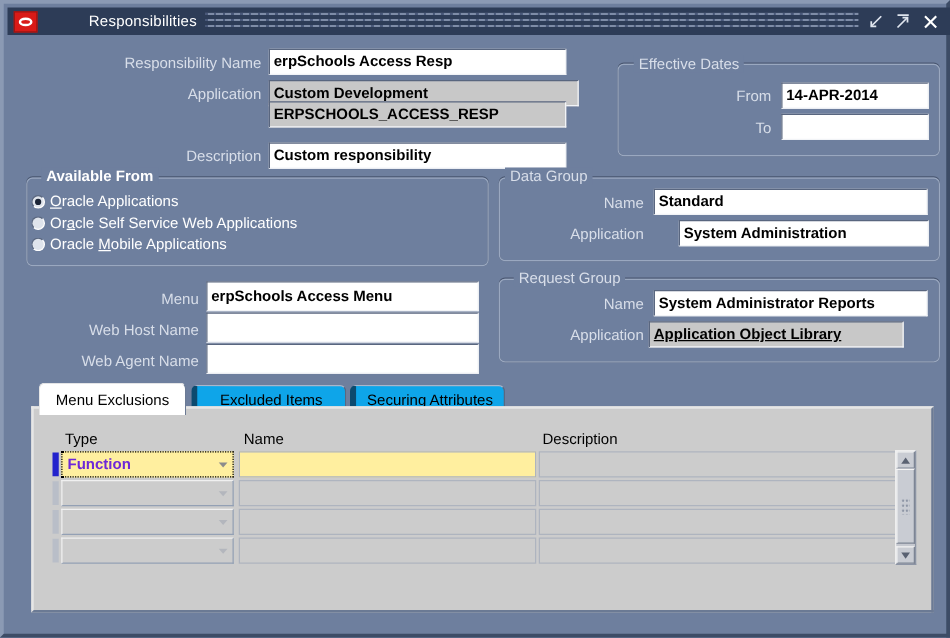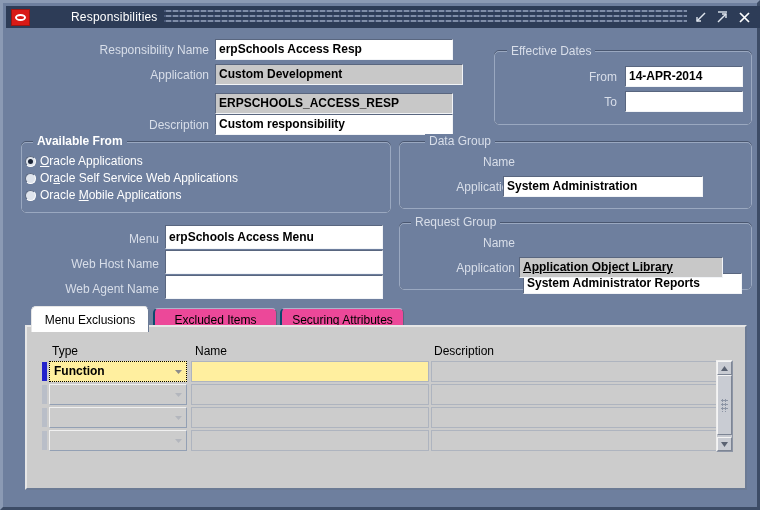--- a/index.html
+++ b/index.html
@@ -108,43 +108,43 @@
     box-sizing:border-box;
   }
   .tab{
     position:absolute;height:24px;box-sizing:border-box;
     font-size:12px;color:#000;
     display:flex;align-items:center;justify-content:center;
     border-top-left-radius:5px;border-top-right-radius:5px;
     padding:0 10px;white-space:nowrap;
   }
   .tab.inactive{
-    background:#ec4899;color:#000000;
+    background:#0ea5e9;color:#000000;
     top:305px;height:22px;
-    border-top:1px solid #aab6cb;border-left:2px solid #0c4a6e;
+    border-top:1px solid #aab6cb;border-left:5px solid #0c4a6e;
     border-right:1px solid #5a6880;
   }
   .tab.active{
     background:#ffffff;top:303px;height:26px;
     border-top:1px solid #e6e6e6;border-left:1px solid #e6e6e6;
     border-right:1px solid #6b7a94;
     z-index:5;
   }
   
   .colhdr{position:absolute;font-size:12px;color:#000;white-space:nowrap;}
   .gridcell{
     position:absolute;box-sizing:border-box;
     background:#cccccc;
     border:1px solid #9aa2b0;
     border-top-color:#f0f0f0;border-left-color:#f0f0f0;
     border-right-color:#93a0b4;border-bottom-color:#93a0b4;
   }
   .gridcell.wide{border:1px solid #aeb4bf;}
   .cell-text{
-    position:absolute;font-size:12px;font-weight:bold;color:#000000;
+    position:absolute;font-size:12px;font-weight:bold;color:#6d28d9;
     white-space:nowrap;
   }
   .dd-arrow{
     position:absolute;width:13px;height:13px;
     display:flex;align-items:center;justify-content:center;
   }
   .recbar{position:absolute;width:5px;background:#2222cc;}
   .recbar.empty{background:#b9bec8;}
   
   .sbar{
@@ -208,21 +208,21 @@
       </div>
     </div>
   </div>
 
   <div class="lbl" style="left:20px;top:40px;width:186px;">Responsibility Name</div>
   <div class="fld" style="left:212px;top:36px;width:238px;height:21px;">erpSchools Access Resp</div>
 
   <div class="lbl" style="left:20px;top:65px;width:186px;">Application</div>
   <div class="fld ro" style="left:212px;top:61px;width:248px;height:21px;">Custom Development</div>
 
-  <div class="fld ro" style="left:212px;top:90px;width:238px;height:21px;">ERPSCHOOLS_ACCESS_RESP</div>
+  <div class="fld ro" style="left:212px;top:78px;width:238px;height:21px;">ERPSCHOOLS_ACCESS_RESP</div>
 
   <div class="lbl" style="left:20px;top:115px;width:186px;">Description</div>
   <div class="fld" style="left:212px;top:111px;width:238px;height:21px;">Custom responsibility</div>
 
   <div class="group" style="left:491px;top:47px;width:258px;height:75px;">
     <div class="ghl"></div>
   </div>
   <div class="group-title" style="left:504px;top:41px;">Effective Dates</div>
 
   <div class="lbl" style="left:530px;top:67px;width:84px;">From</div>
@@ -245,34 +245,35 @@
     <div class="radio-label">Oracle <u>M</u>obile Applications</div>
   </div>
   <div class="radio-row" style="left:22px;top:168px;">
     <div class="radio"></div>
     <div class="radio-label">Or<u>a</u>cle Self Service Web Applications</div>
   </div>
 
   <div class="group" style="left:396px;top:138px;width:353px;height:68px;">
     <div class="ghl"></div>
   </div>
-  <div class="group-title" style="left:422px;top:131px;">Data Group</div>
+  <div class="group-title" style="left:401px;top:131px;">Data Group</div>
 
   <div class="lbl" style="left:420px;top:152px;width:92px;">Name</div>
+  <div class="fld" style="left:520px;top:148px;width:219px;height:21px;">Standard</div>
 
   <div class="lbl" style="left:420px;top:177px;width:92px;">Application</div>
-  <div class="fld" style="left:500px;top:173px;width:200px;height:21px;">System Administration</div>
+  <div class="fld" style="left:540px;top:173px;width:200px;height:21px;">System Administration</div>
 
   <div class="group" style="left:396px;top:219px;width:353px;height:68px;">
     <div class="ghl"></div>
   </div>
   <div class="group-title" style="left:408px;top:212px;">Request Group</div>
 
   <div class="lbl" style="left:420px;top:233px;width:92px;">Name</div>
-  <div class="fld" style="left:520px;top:229px;width:219px;height:21px;margin-top:41px;">System Administrator Reports</div>
+  <div class="fld" style="left:520px;top:229px;width:219px;height:21px;">System Administrator Reports</div>
 
   <div class="lbl" style="left:420px;top:258px;width:92px;">Application</div>
   <div class="fld ro" style="left:516px;top:254px;width:204px;height:21px;text-decoration:underline;">Application Object Library</div>
 
   <div class="lbl" style="left:20px;top:229px;width:136px;">Menu</div>
   <div class="fld" style="left:162px;top:222px;width:218px;height:24px;line-height:20px;">erpSchools Access Menu</div>
 
   <div class="lbl" style="left:20px;top:254px;width:136px;">Web Host Name</div>
   <div class="fld" style="left:162px;top:247px;width:218px;height:24px;line-height:20px;"></div>
 

